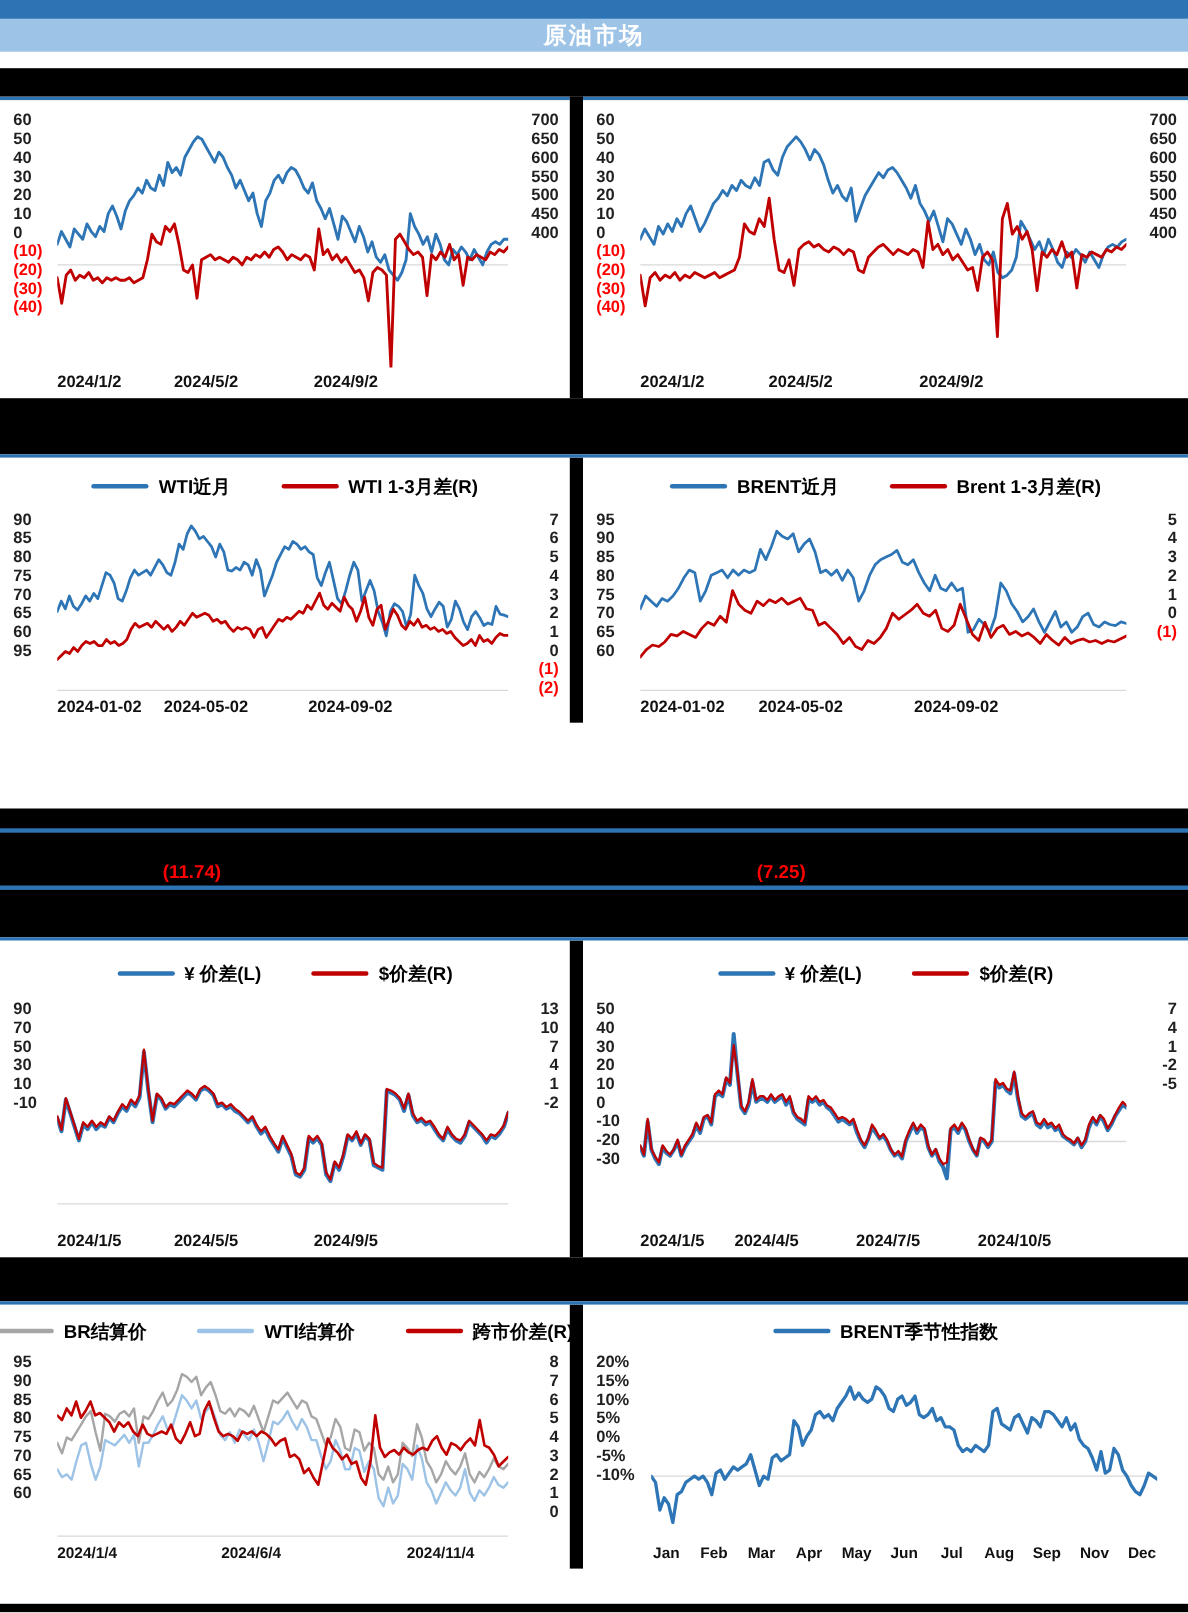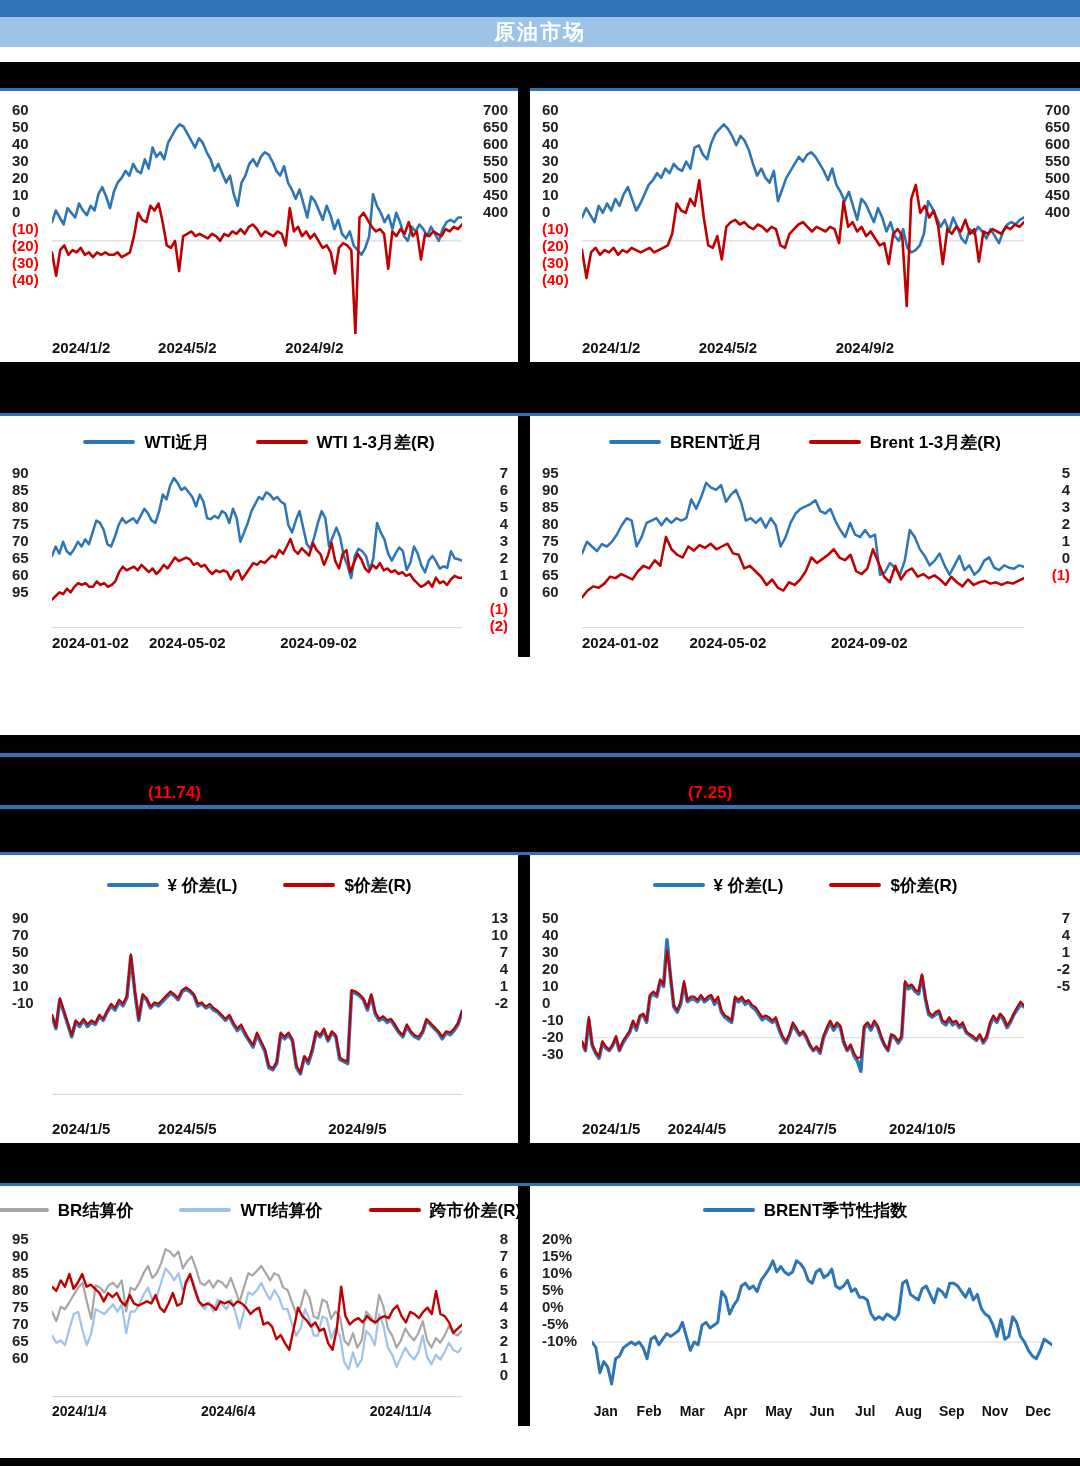--- a/index.html
+++ b/index.html
@@ -275,21 +275,21 @@
           </div>
         <div class="plotwrap">
           <svg class="plot" viewBox="0 0 100 100" preserveAspectRatio="none">
               <line x1="0" x2="100" y1="90.00" y2="90.00" stroke="#D9D9D9" stroke-width="1.2" vector-effect="non-scaling-stroke"></line>
               <polyline points="0.00,52.00 0.96,58.00 1.92,44.00 2.88,50.00 3.85,56.00 4.81,62.00 5.77,55.00 6.73,57.00 7.69,54.00 8.65,57.00 9.62,55.00 10.58,56.00 11.54,52.00 12.50,54.00 13.46,50.00 14.42,47.00 15.38,49.00 16.35,45.00 17.31,47.00 18.27,43.00 19.23,23.00 20.19,40.00 21.15,54.00 22.12,42.00 23.08,44.00 24.04,48.00 25.00,46.00 25.96,47.00 26.92,45.00 27.88,43.00 28.85,41.00 29.81,42.00 30.77,44.00 31.73,40.00 32.69,39.00 33.65,40.00 34.62,42.00 35.58,47.00 36.54,46.00 37.50,48.00 38.46,47.00 39.42,49.00 40.38,50.00 41.35,52.00 42.31,54.00 43.27,52.00 44.23,56.00 45.19,59.00 46.15,57.00 47.12,61.00 48.08,64.00 49.04,67.00 50.00,61.00 50.96,65.00 51.92,69.00 52.88,77.00 53.85,78.00 54.81,75.00 55.77,61.00 56.73,63.00 57.69,61.00 58.65,64.00 59.62,77.00 60.58,80.00 61.54,72.00 62.50,75.00 63.46,69.00 64.42,60.00 65.38,62.00 66.35,59.00 67.31,64.00 68.27,60.00 69.23,62.00 70.19,73.00 71.15,74.00 72.12,75.00 73.08,40.00 74.04,41.00 75.00,42.00 75.96,44.00 76.92,49.00 77.88,42.00 78.85,51.00 79.81,54.00 80.77,53.00 81.73,55.00 82.69,54.00 83.65,57.00 84.62,60.00 85.58,62.00 86.54,57.00 87.50,60.00 88.46,62.00 89.42,63.00 90.38,60.00 91.35,54.00 92.31,56.00 93.27,58.00 94.23,60.00 95.19,63.00 96.15,60.00 97.12,61.00 98.08,59.00 99.04,56.00 100.00,50.00" fill="none" stroke="#2E75B6" stroke-width="3.6" stroke-linejoin="round" stroke-linecap="round" vector-effect="non-scaling-stroke"></polyline>
               <polyline points="0.00,51.33 0.96,57.33 1.92,43.33 2.88,49.33 3.85,55.33 4.81,61.33 5.77,54.00 6.73,56.00 7.69,53.33 8.65,56.00 9.62,54.00 10.58,55.33 11.54,51.33 12.50,53.33 13.46,49.33 14.42,46.00 15.38,48.00 16.35,44.00 17.31,46.00 18.27,42.00 19.23,22.00 20.19,39.33 21.15,53.33 22.12,41.33 23.08,43.33 24.04,47.33 25.00,45.33 25.96,46.00 26.92,44.00 27.88,42.00 28.85,40.00 29.81,41.33 30.77,43.33 31.73,39.33 32.69,38.00 33.65,39.33 34.62,41.33 35.58,46.00 36.54,45.33 37.50,47.33 38.46,46.00 39.42,48.00 40.38,49.33 41.35,51.33 42.31,53.33 43.27,51.33 44.23,55.33 45.19,58.00 46.15,56.00 47.12,60.00 48.08,63.33 49.04,66.00 50.00,60.00 50.96,64.00 51.92,68.00 52.88,76.00 53.85,77.33 54.81,74.00 55.77,60.00 56.73,62.00 57.69,60.00 58.65,63.33 59.62,76.00 60.58,79.33 61.54,71.33 62.50,74.00 63.46,68.00 64.42,59.33 65.38,61.33 66.35,58.00 67.31,63.33 68.27,59.33 69.23,61.33 70.19,72.00 71.15,73.33 72.12,74.00 73.08,39.33 74.04,40.00 75.00,41.33 75.96,43.33 76.92,48.00 77.88,41.33 78.85,50.00 79.81,53.33 80.77,52.00 81.73,54.00 82.69,53.33 83.65,56.00 84.62,59.33 85.58,61.33 86.54,56.00 87.50,59.33 88.46,61.33 89.42,62.00 90.38,59.33 91.35,53.33 92.31,55.33 93.27,57.33 94.23,59.33 95.19,62.00 96.15,59.33 97.12,60.00 98.08,58.00 99.04,55.33 100.00,49.33" fill="none" stroke="#C00000" stroke-width="2.1" stroke-linejoin="round" stroke-linecap="round" vector-effect="non-scaling-stroke"></polyline>
             </svg>
           <div class="xlabels">
               <span class="xlab edge" style="left: 0%;">2024/1/5</span>
               <span class="xlab" style="left: 33%;">2024/5/5</span>
-              <span class="xlab" style="left: 64%; margin-left: 43px;">2024/9/5</span>
+              <span class="xlab" style="left: 64%;">2024/9/5</span>
             </div>
         </div>
         <div class="ticks right">
             <span class="tick">13</span>
             <span class="tick">10</span>
             <span class="tick">7</span>
             <span class="tick">4</span>
             <span class="tick">1</span>
             <span class="tick">-2</span>
           </div>

